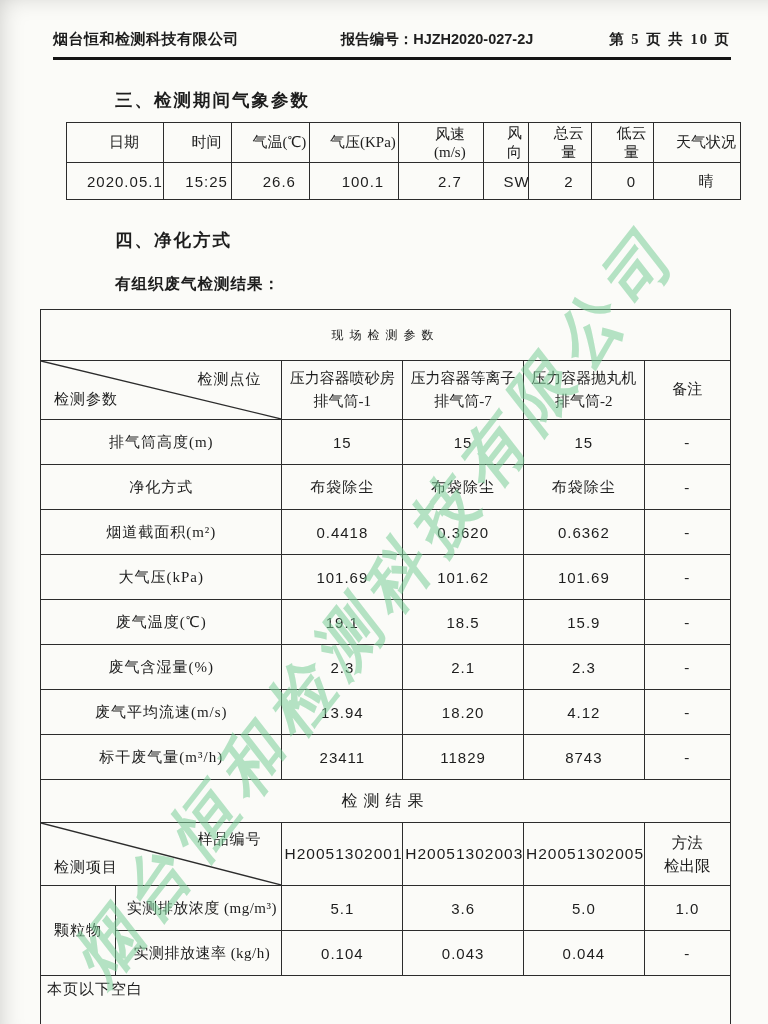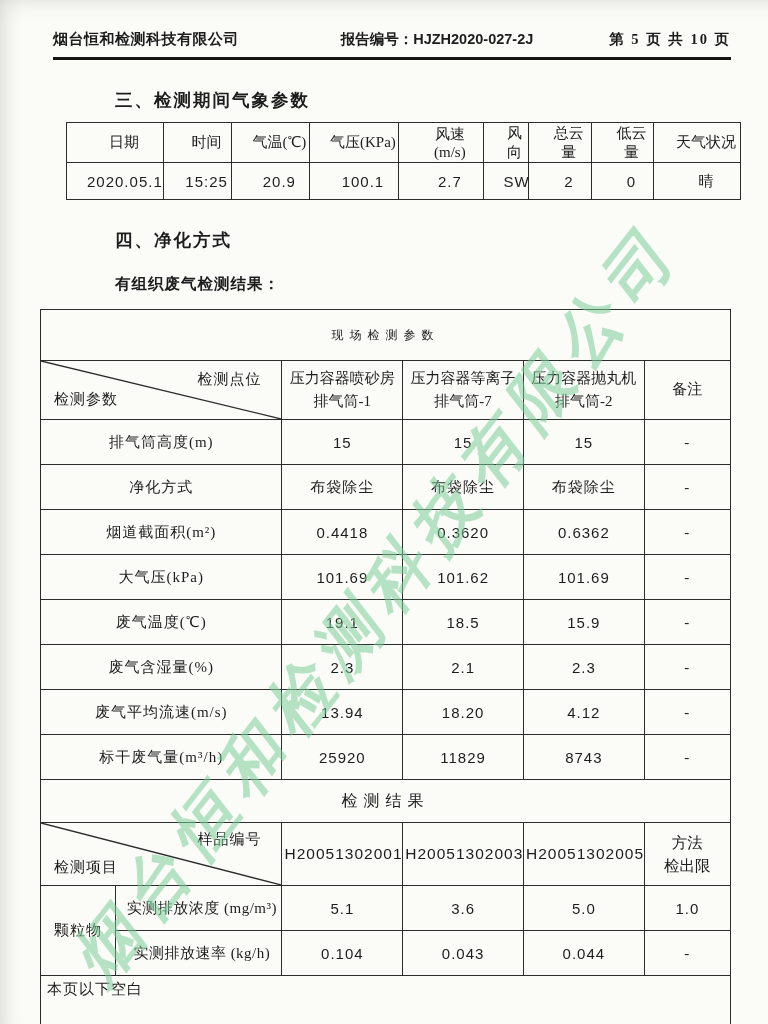--- a/index.html
+++ b/index.html
@@ -99,21 +99,21 @@
         <td>气压(KPa)</td>
         <td>风速(m/s)</td>
         <td>风向</td>
         <td>总云量</td>
         <td>低云量</td>
         <td>天气状况</td>
       </tr>
       <tr class="drow">
         <td class="num">2020.05.13</td>
         <td class="num">15:25</td>
-        <td class="num">20.9</td>
+        <td class="num">26.6</td>
         <td class="num">100.1</td>
         <td class="num">2.7</td>
         <td class="num">SW</td>
         <td class="num">2</td>
         <td class="num">0</td>
         <td>晴</td>
       </tr>
     </tbody>
       </table>
 
@@ -202,21 +202,21 @@
       </tr>
       <tr>
         <td class="param" colspan="2">废气平均流速(m/s)</td>
         <td class="param num">13.94</td>
         <td class="param num">18.20</td>
         <td class="param num">4.12</td>
         <td class="param">-</td>
       </tr>
       <tr>
         <td class="param" colspan="2">标干废气量(m³/h)</td>
-        <td class="param num">25920</td>
+        <td class="param num">23411</td>
         <td class="param num">11829</td>
         <td class="param num">8743</td>
         <td class="param">-</td>
       </tr>
 
       <tr>
         <td class="mid-title" colspan="6">检测结果</td>
       </tr>
 
       <tr>

